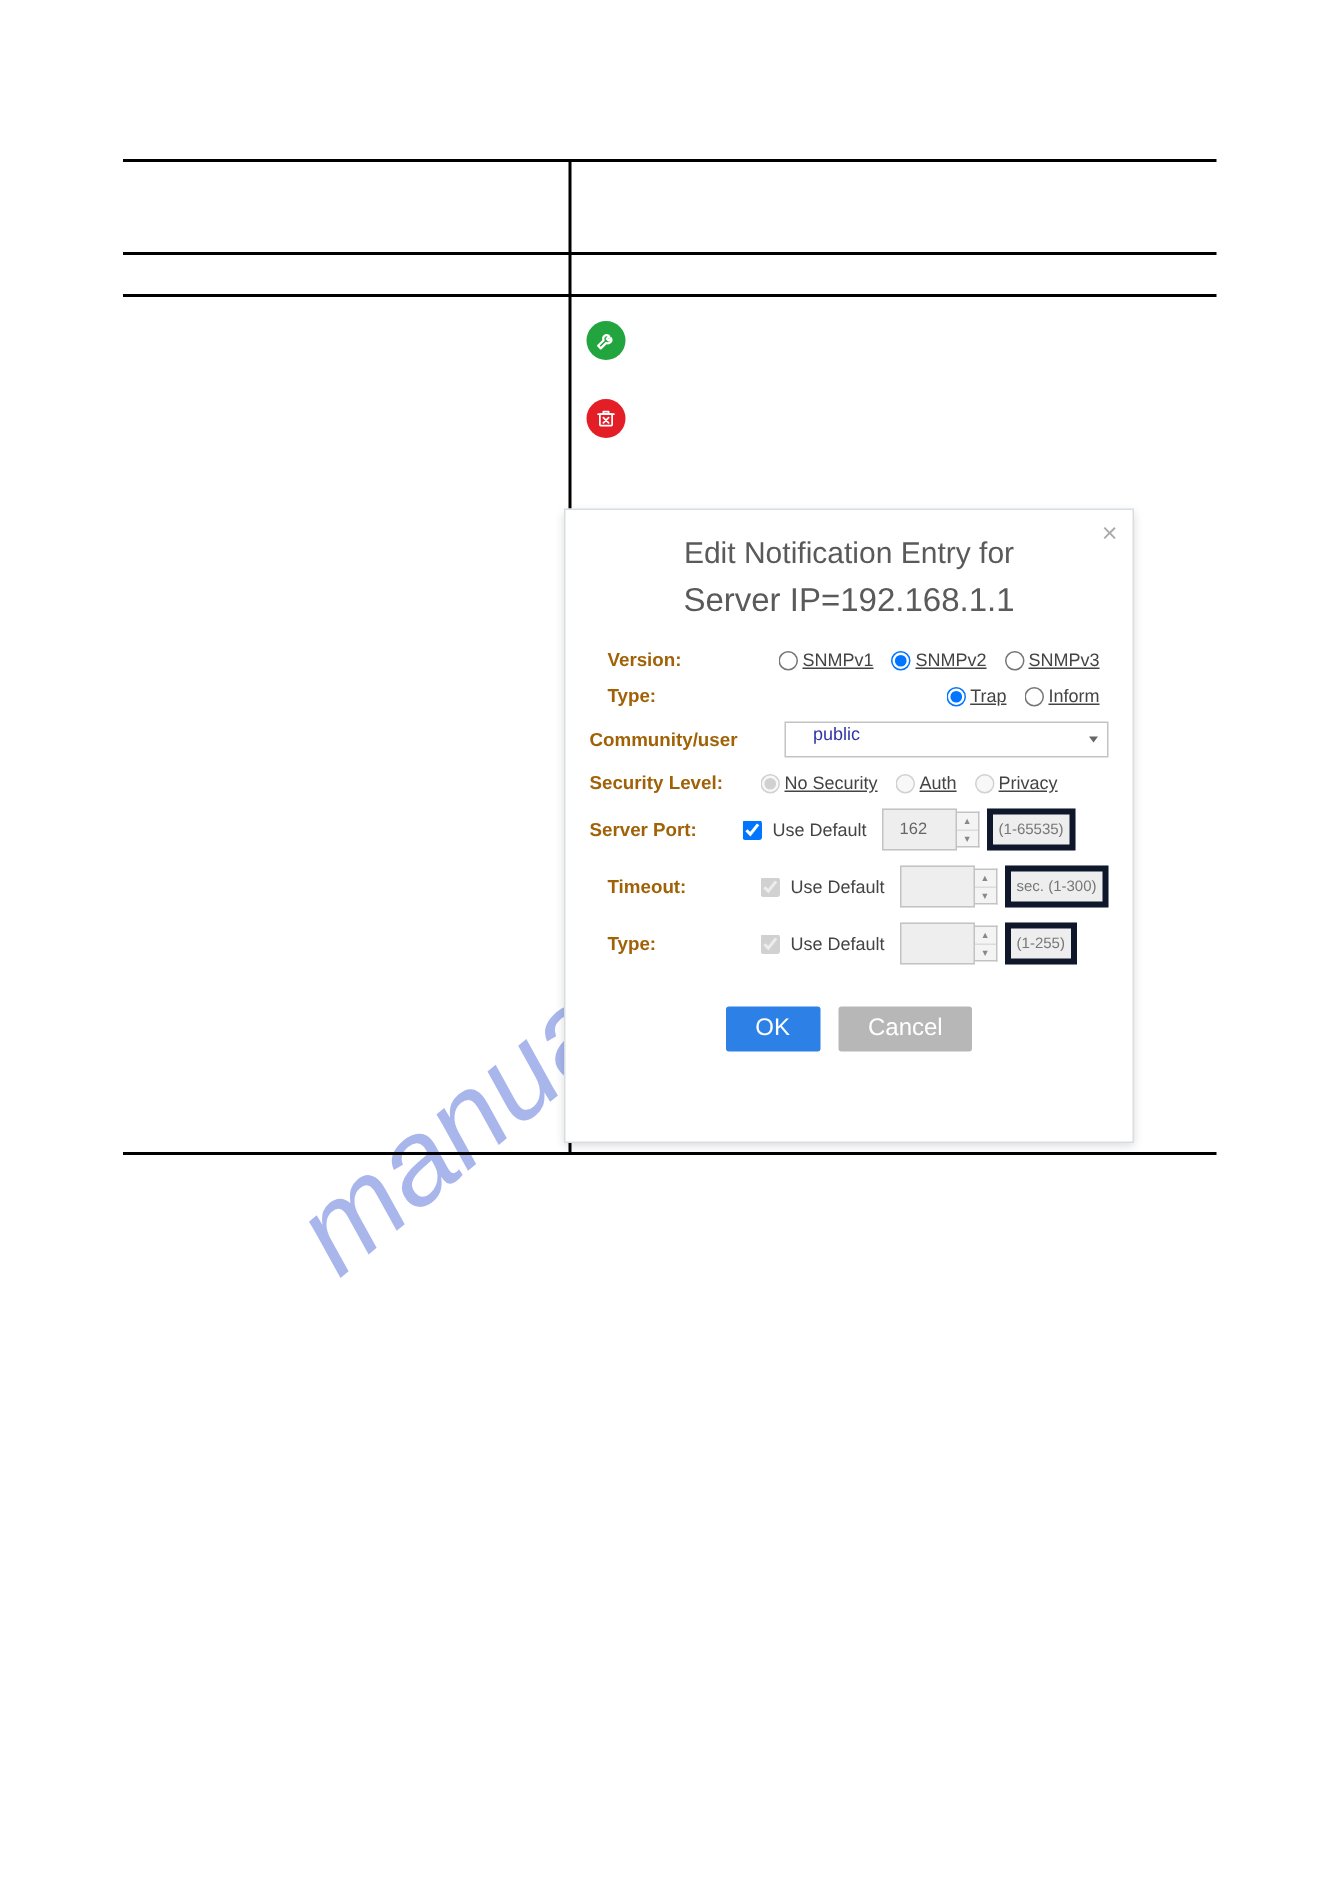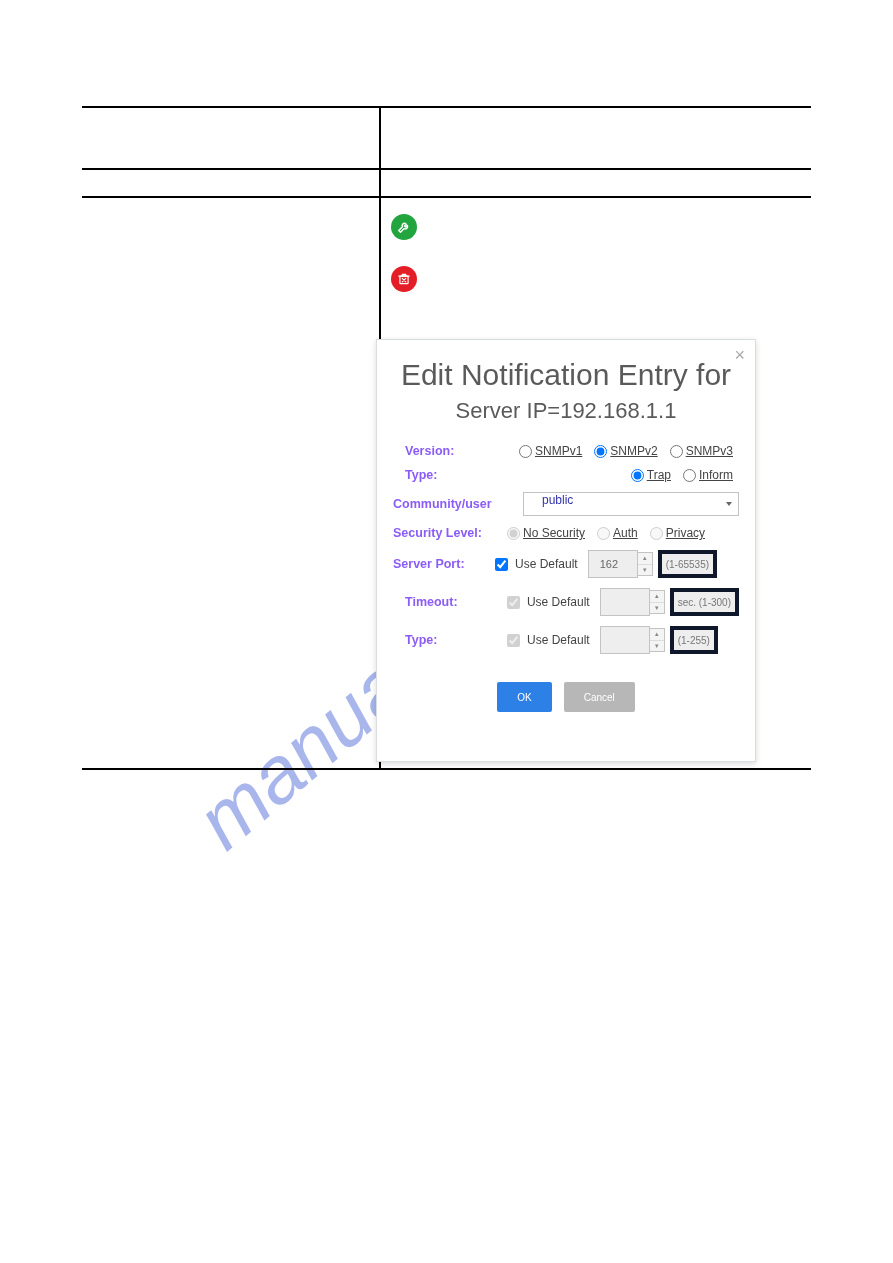--- a/index.html
+++ b/index.html
@@ -83,41 +83,41 @@
   }
   .dlg-close {
     position: absolute;
     top: 6px; right: 10px;
     color: #aaa;
     font-size: 18px;
     line-height: 18px;
     cursor: pointer;
   }
   .dlg-title {
-    font-size: 30px;
+    font-size: 20px;
     font-weight: 400;
     color: #5a5a5a;
     text-align: center;
     margin: 10px 0 6px 0;
   }
   .dlg-sub {
     font-size: 22px;
     font-weight: 400;
     color: #5a5a5a;
     text-align: center;
     margin: 4px 0 20px 0;
   }
   .frow {
     display: flex;
     align-items: center;
     margin: 10px 0;
     gap: 6px;
     font-size: 12.5px;
   }
-  .flabel { width: 108px; font-weight: 600; color: #8b5cf6; }
+  .flabel { width: 108px; font-weight: 600; color: #a16207; }
   .flabel.ind { padding-left: 12px; }
   .opt { display: flex; align-items: center; gap: 3px; margin-right: 6px; font-size: 12px; text-decoration: underline; }
   .opt input[type=radio] { margin:0; }
   .sel {
     flex: 1;
     height: 22px;
     border: 1px solid #c3c3c3;
     background: #fff;
     font-size: 12px;
     color: #33a;
@@ -160,21 +160,21 @@
     font-size: 10px; color:#777;
     background:#eee; border:4px solid #0f172a;
     height:20px; padding:0 4px; display:flex; align-items:center;
     margin-left: -1px;
     white-space: nowrap;
   }
   .btnrow { display:flex; justify-content:center; gap:12px; margin-top:28px; }
   .btn {
     height: 30px; padding: 0 20px;
     border: none; border-radius: 2px;
-    font-size: 10px; color:#fff; cursor:pointer;
+    font-size: 16px; color:#fff; cursor:pointer;
     display:flex; align-items:center; justify-content:center;text-align:center;
   }
   .btn-ok { background:#2d81e6; }
   .btn-cancel { background:#b7b7b7; }
 </style>
 </head>
 <body>
 
 <div class="watermark">manualshive.com</div>
 

